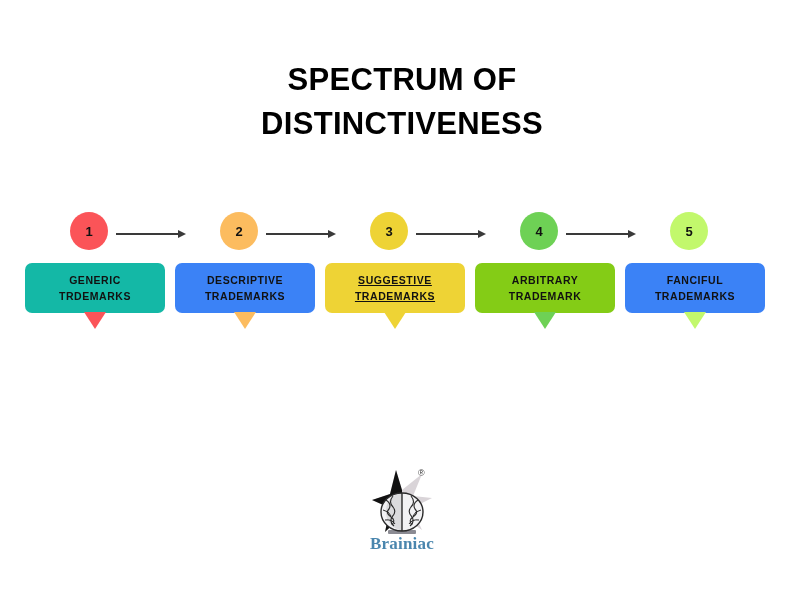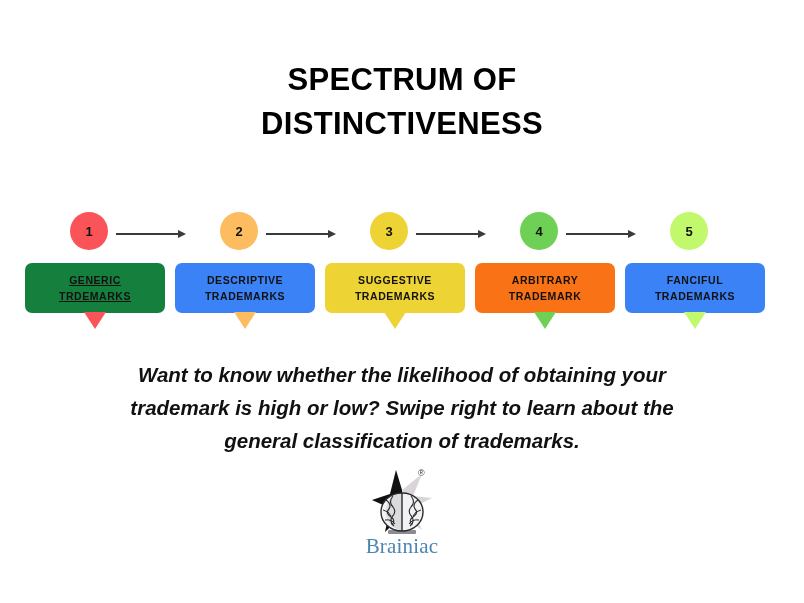--- a/index.html
+++ b/index.html
@@ -156,85 +156,84 @@
     width: 100px;
     height: 70px;
   }
   .logo-word {
     position: absolute;
     left: 0;
     top: 66px;
     width: 100px;
     text-align: center;
     font-family: "Liberation Serif", serif;
-    font-size: 21px;
-    font-weight: normal;
+    font-size: 17px;
+    font-weight: bold;
     color: #4a86ae;
     letter-spacing: 0.2px;
   }
 </style>
 </head>
 <body>
 
 <div class="canvas">
 
   <div class="title">SPECTRUM OF
 DISTINCTIVENESS</div>
 
   <div class="spectrum">
 
   <div class="step" style="left: 0px;">
         <div class="circle" style="background: rgb(251, 84, 88);">1</div>
-        <div class="box" style="background: #15803d; text-decoration: underline;">GENERIC
+        <div class="box" style="background: #14b8a6;">GENERIC
 TRDEMARKS</div>
         <div class="tail" style="border-top-color: rgb(251, 84, 88);"></div>
       </div>
       <div class="arrow" style="left: 91px;">
         <div class="shaft" style="background: rgb(58, 58, 58);"></div>
         <div class="head" style="border-left-color: rgb(58, 58, 58);"></div>
       </div>
       <div class="step" style="left: 150px;">
         <div class="circle" style="background: rgb(252, 188, 95);">2</div>
         <div class="box" style="background: #3b82f6;">DESCRIPTIVE
 TRADEMARKS</div>
         <div class="tail" style="border-top-color: rgb(252, 188, 95);"></div>
       </div>
       <div class="arrow" style="left: 241px;">
         <div class="shaft" style="background: rgb(58, 58, 58);"></div>
         <div class="head" style="border-left-color: rgb(58, 58, 58);"></div>
       </div>
       <div class="step" style="left: 300px;">
         <div class="circle" style="background: rgb(238, 211, 53);">3</div>
-        <div class="box" style="background: rgb(238, 211, 53);">SUGGESTIVE
+        <div class="box" style="background: rgb(238, 211, 53); text-decoration: underline;">SUGGESTIVE
 TRADEMARKS</div>
         <div class="tail" style="border-top-color: rgb(238, 211, 53);"></div>
       </div>
       <div class="arrow" style="left: 391px;">
         <div class="shaft" style="background: rgb(58, 58, 58);"></div>
         <div class="head" style="border-left-color: rgb(58, 58, 58);"></div>
       </div>
       <div class="step" style="left: 450px;">
         <div class="circle" style="background: rgb(110, 209, 85);">4</div>
-        <div class="box" style="background: #f97316;">ARBITRARY
+        <div class="box" style="background: #84cc16;">ARBITRARY
 TRADEMARK</div>
         <div class="tail" style="border-top-color: rgb(110, 209, 85);"></div>
       </div>
       <div class="arrow" style="left: 541px;">
         <div class="shaft" style="background: rgb(58, 58, 58);"></div>
         <div class="head" style="border-left-color: rgb(58, 58, 58);"></div>
       </div>
       <div class="step" style="left: 600px;">
         <div class="circle" style="background: rgb(194, 248, 108);">5</div>
         <div class="box" style="background: #3b82f6;">FANCIFUL
 TRADEMARKS</div>
         <div class="tail" style="border-top-color: rgb(194, 248, 108);"></div>
       </div>
     </div>
 
-  <div class="body-copy">Want to know whether the likelihood of obtaining your trademark is high or low? Swipe right  to learn about the general classification of trademarks.</div>
 
   <div class="logo">
     <div class="logo-mark">
       <svg viewBox="0 0 100 70" width="100" height="70" aria-hidden="true">
 
         <path d="M44 2 L50 22 L70 6 L61 28 L80 30 L60 40 L70 62 L50 48 L33 64 L38 40 L20 32 L38 26 Z" fill="#d9d4d8"></path>
         <path d="M44 2 L50 22 L50 48 L33 64 L38 40 L20 32 L38 26 Z" fill="#111111"></path>
 
         <rect x="36" y="62" width="28" height="4" rx="1" fill="#8b8b93"></rect>
         <rect x="43" y="57" width="14" height="6" fill="#6f6f78"></rect>

